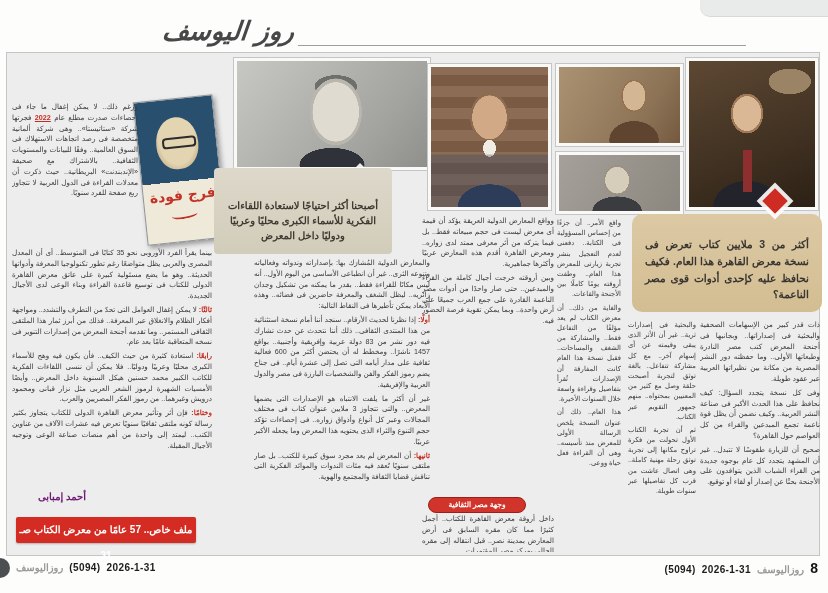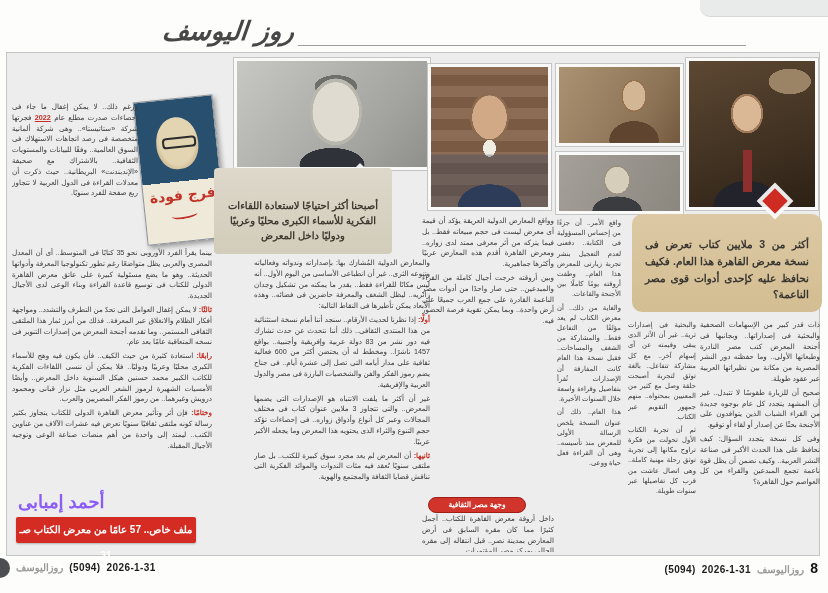--- a/index.html
+++ b/index.html
@@ -76,22 +76,22 @@
   .col{position:absolute;overflow:hidden;color:#3b3b3b;text-align:justify;}
   .col p{margin:0 0 3px 0;}
   .fs72{font-size:7.2px;line-height:1.5;}
   .fs68{font-size:6.8px;line-height:1.5;}
   .lead-red{color:#c62c22;font-weight:bold;}
   .mark-red{color:#c62c22;font-weight:bold;text-decoration:underline;}
   
   .banner{position:absolute;left:428px;top:497px;width:96px;height:14px;background:#d0342a;
           border:1px solid #9e1f18;color:#fff;font-size:7.5px;font-weight:bold;
           text-align:center;line-height:13px;border-radius:8px;}
-  .byline{position:absolute;left:18px;top:491px;width:88px;height:16px;color:#8b5cf6;
-          font-weight:bold;font-size:18px;text-align:left;}
+  .byline{position:absolute;left:18px;top:491px;width:88px;height:16px;color:#701a75;
+          font-weight:bold;font-size:10px;text-align:center;}
   .filebox{position:absolute;left:16px;top:517px;width:180px;height:26px;background:#d42c22;
            color:#fff;font-weight:bold;font-size:10px;text-align:center;line-height:26px;
            border-radius:2px;box-shadow:0 1px 2px rgba(0,0,0,.25);}
   
   .footer-left{position:absolute;left:16px;top:562px;direction:ltr;font-size:10px;
                display:flex;gap:6px;align-items:baseline;}
   .footer-right{position:absolute;right:10px;top:560px;direction:ltr;font-size:10px;
                display:flex;gap:6px;align-items:baseline;}
   .f-brand{color:#9a9a9a;font-weight:bold;}
   .f-issue{color:#1c1c1c;font-weight:bold;letter-spacing:.4px;}
@@ -159,22 +159,22 @@
       <p>واقع الأمر.. أن جزءًا من إحساس المسؤولية فى الكتابة.. دفعنى لعدم التعجيل بنشر تجربة زيارتى للمعرض هذا العام.. وطفت أروقته يومًا كاملًا بين الأجنحة والقاعات.</p>
       <p>والغاية من ذلك.. أن معرض الكتاب لم يعد مؤلفًا من التفاعل فقط.. والمشاركة من الشغف والمساحات.. فقبل نسخة هذا العام كانت المفارقة أن الإصدارات تُقرأ بتفاصيل وقراءة واسعة خلال السنوات الأخيرة.</p>
       <p>هذا العام.. ذلك أن عنوان النسخة يلخص الرسالة الأولى للمعرض منذ تأسيسه.. وهى أن القراءة فعل حياة ووعى.</p>
     </div>
   <div class="col fs68" style="left:628px;top:320px;width:68px;height:232px;">
       <p>والبحثية فى إصدارات ثرية.. غير أن الأثر الذى يبقى وقيمته عن أى إسهام آخر.. مع كل مشاركة تتفاعل.. بالغة توثق لتجربة أصبحت حلقة وصل مع كثير من المعنيين بمحتواه.. منهم جمهور التقويم عبر الكتاب.</p>
       <p>ثم أن تجربة الكتاب الأول تحولت من فكرة تراوح مكانها إلى تجربة توثق رحلة مهنية كاملة.. وهى اتصال عاشت من قرب كل تفاصيلها عبر سنوات طويلة.</p>
     </div>
   <div class="col fs72" style="left:700px;top:320px;width:120px;height:232px;">
       <p>ذات قدر كبير من الإسهامات الصحفية والبحثية فى إصداراتها.. وبجانبها فى أجنحة المعرض كتب مصر النادرة وطبعاتها الأولى.. وما حفظته دور النشر المصرية من مكانة بين نظيراتها العربية عبر عقود طويلة.</p>
+      <p>وفى كل نسخة يتجدد السؤال: كيف نحافظ على هذا الحدث الأكبر فى صناعة النشر العربية.. وكيف نضمن أن يظل قوة ناعمة تجمع المبدعين والقراء من كل العواصم حول القاهرة؟</p>
       <p>صحيح أن للزيارة طقوسًا لا تتبدل.. غير أن المشهد يتجدد كل عام بوجوه جديدة من القراء الشباب الذين يتوافدون على الأجنحة بحثًا عن إصدار أو لقاء أو توقيع.</p>
-      <p>وفى كل نسخة يتجدد السؤال: كيف نحافظ على هذا الحدث الأكبر فى صناعة النشر العربية.. وكيف نضمن أن يظل قوة ناعمة تجمع المبدعين والقراء من كل العواصم حول القاهرة؟</p>
     </div>
 
   <div class="byline">أحمد إمبابى</div>
   <div class="filebox">ملف خاص.. 57 عامًا من معرض الكتاب صـ 31</div>
 
   <div class="page-dot"></div>
   <div class="footer-left">
     <span class="f-brand">روزاليوسف</span>
     <span class="f-issue">(5094)</span>
     <span class="f-issue">2026-1-31</span>

